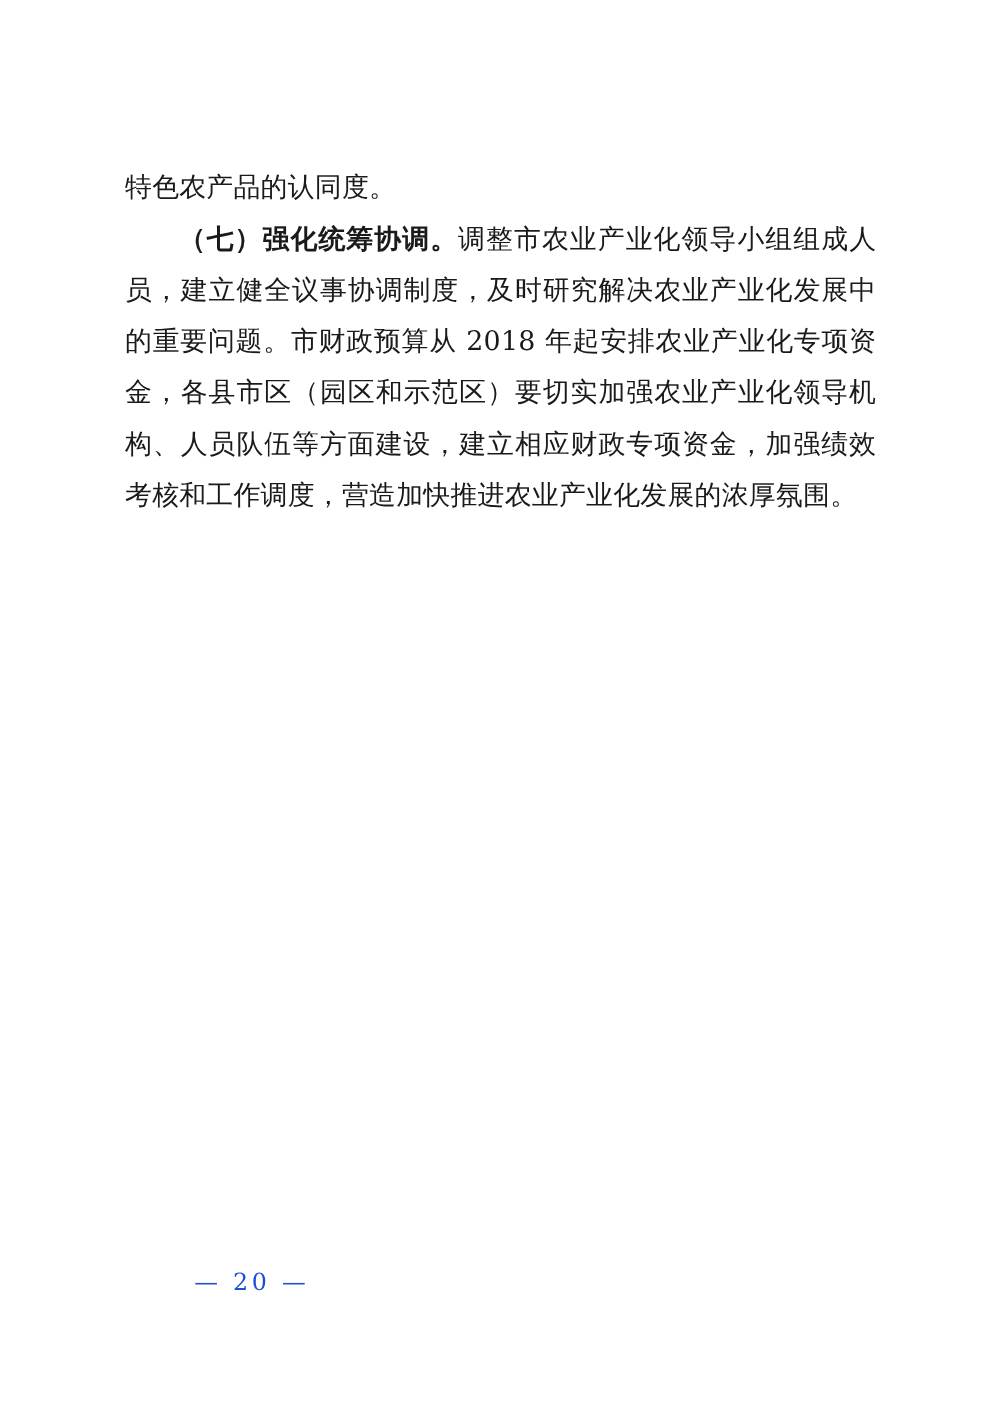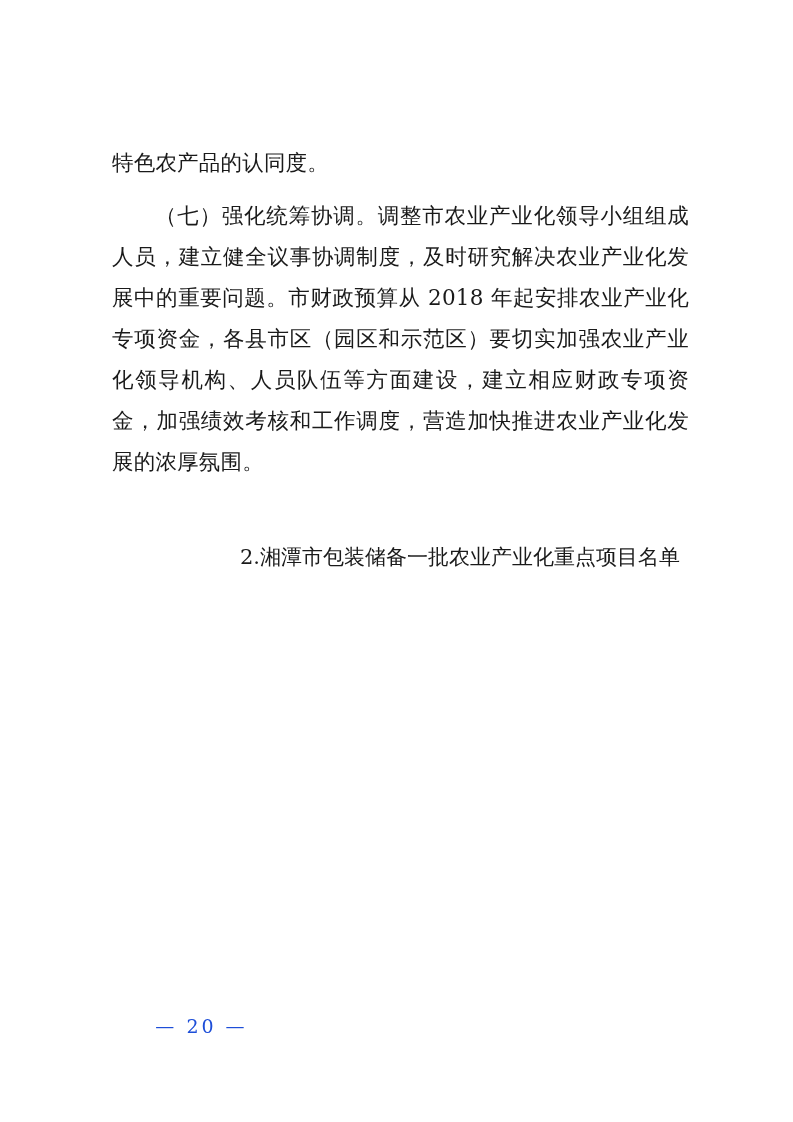--- a/index.html
+++ b/index.html
@@ -22,30 +22,30 @@
     height: 1122px;
     box-sizing: border-box;
     padding: 130px 92px 0 100px;
   }
   .para {
     font-size: 21.5px;
     line-height: 41px;
     letter-spacing: 0.2px;
     text-align: justify;
     text-justify: inter-ideograph;
-    margin: 12px;
+    margin: 0;
   }
   .para-first {
     margin-bottom: 0;
   }
   .para-indent {
     text-indent: 43px;
   }
   .bold-lead {
-    font-weight: normal;
+    font-weight: bold;
   }
   .attach-block {
     margin-top: 56px;
     font-size: 21px;
     line-height: 39px;
   }
   .attach-line {
     white-space: nowrap;
   }
   .attach-label {
@@ -80,22 +80,19 @@
 
   <p class="para para-first">
     <span>特色农产品的认同度。</span>
   </p>
 
   <p class="para para-indent">
     <span class="bold-lead">（七）强化统筹协调。</span><span>调整市农业产业化领导小组组成人员，建立健全议事协调制度，及时研究解决农业产业化发展中的重要问题。市财政预算从 2018 年起安排农业产业化专项资金，各县市区（园区和示范区）要切实加强农业产业化领导机构、人员队伍等方面建设，建立相应财政专项资金，加强绩效考核和工作调度，营造加快推进农业产业化发展的浓厚氛围。</span>
   </p>
 
   <div class="attach-block">
-    <div class="attach-line attach-rest">
-      <span>2.湘潭市包装储备一批农业产业化重点项目名单</span>
-    </div>
   </div>
 
 </div>
 
 <div class="footer">
   <span>— 20 —</span>
 </div>
 
 </body></html>

